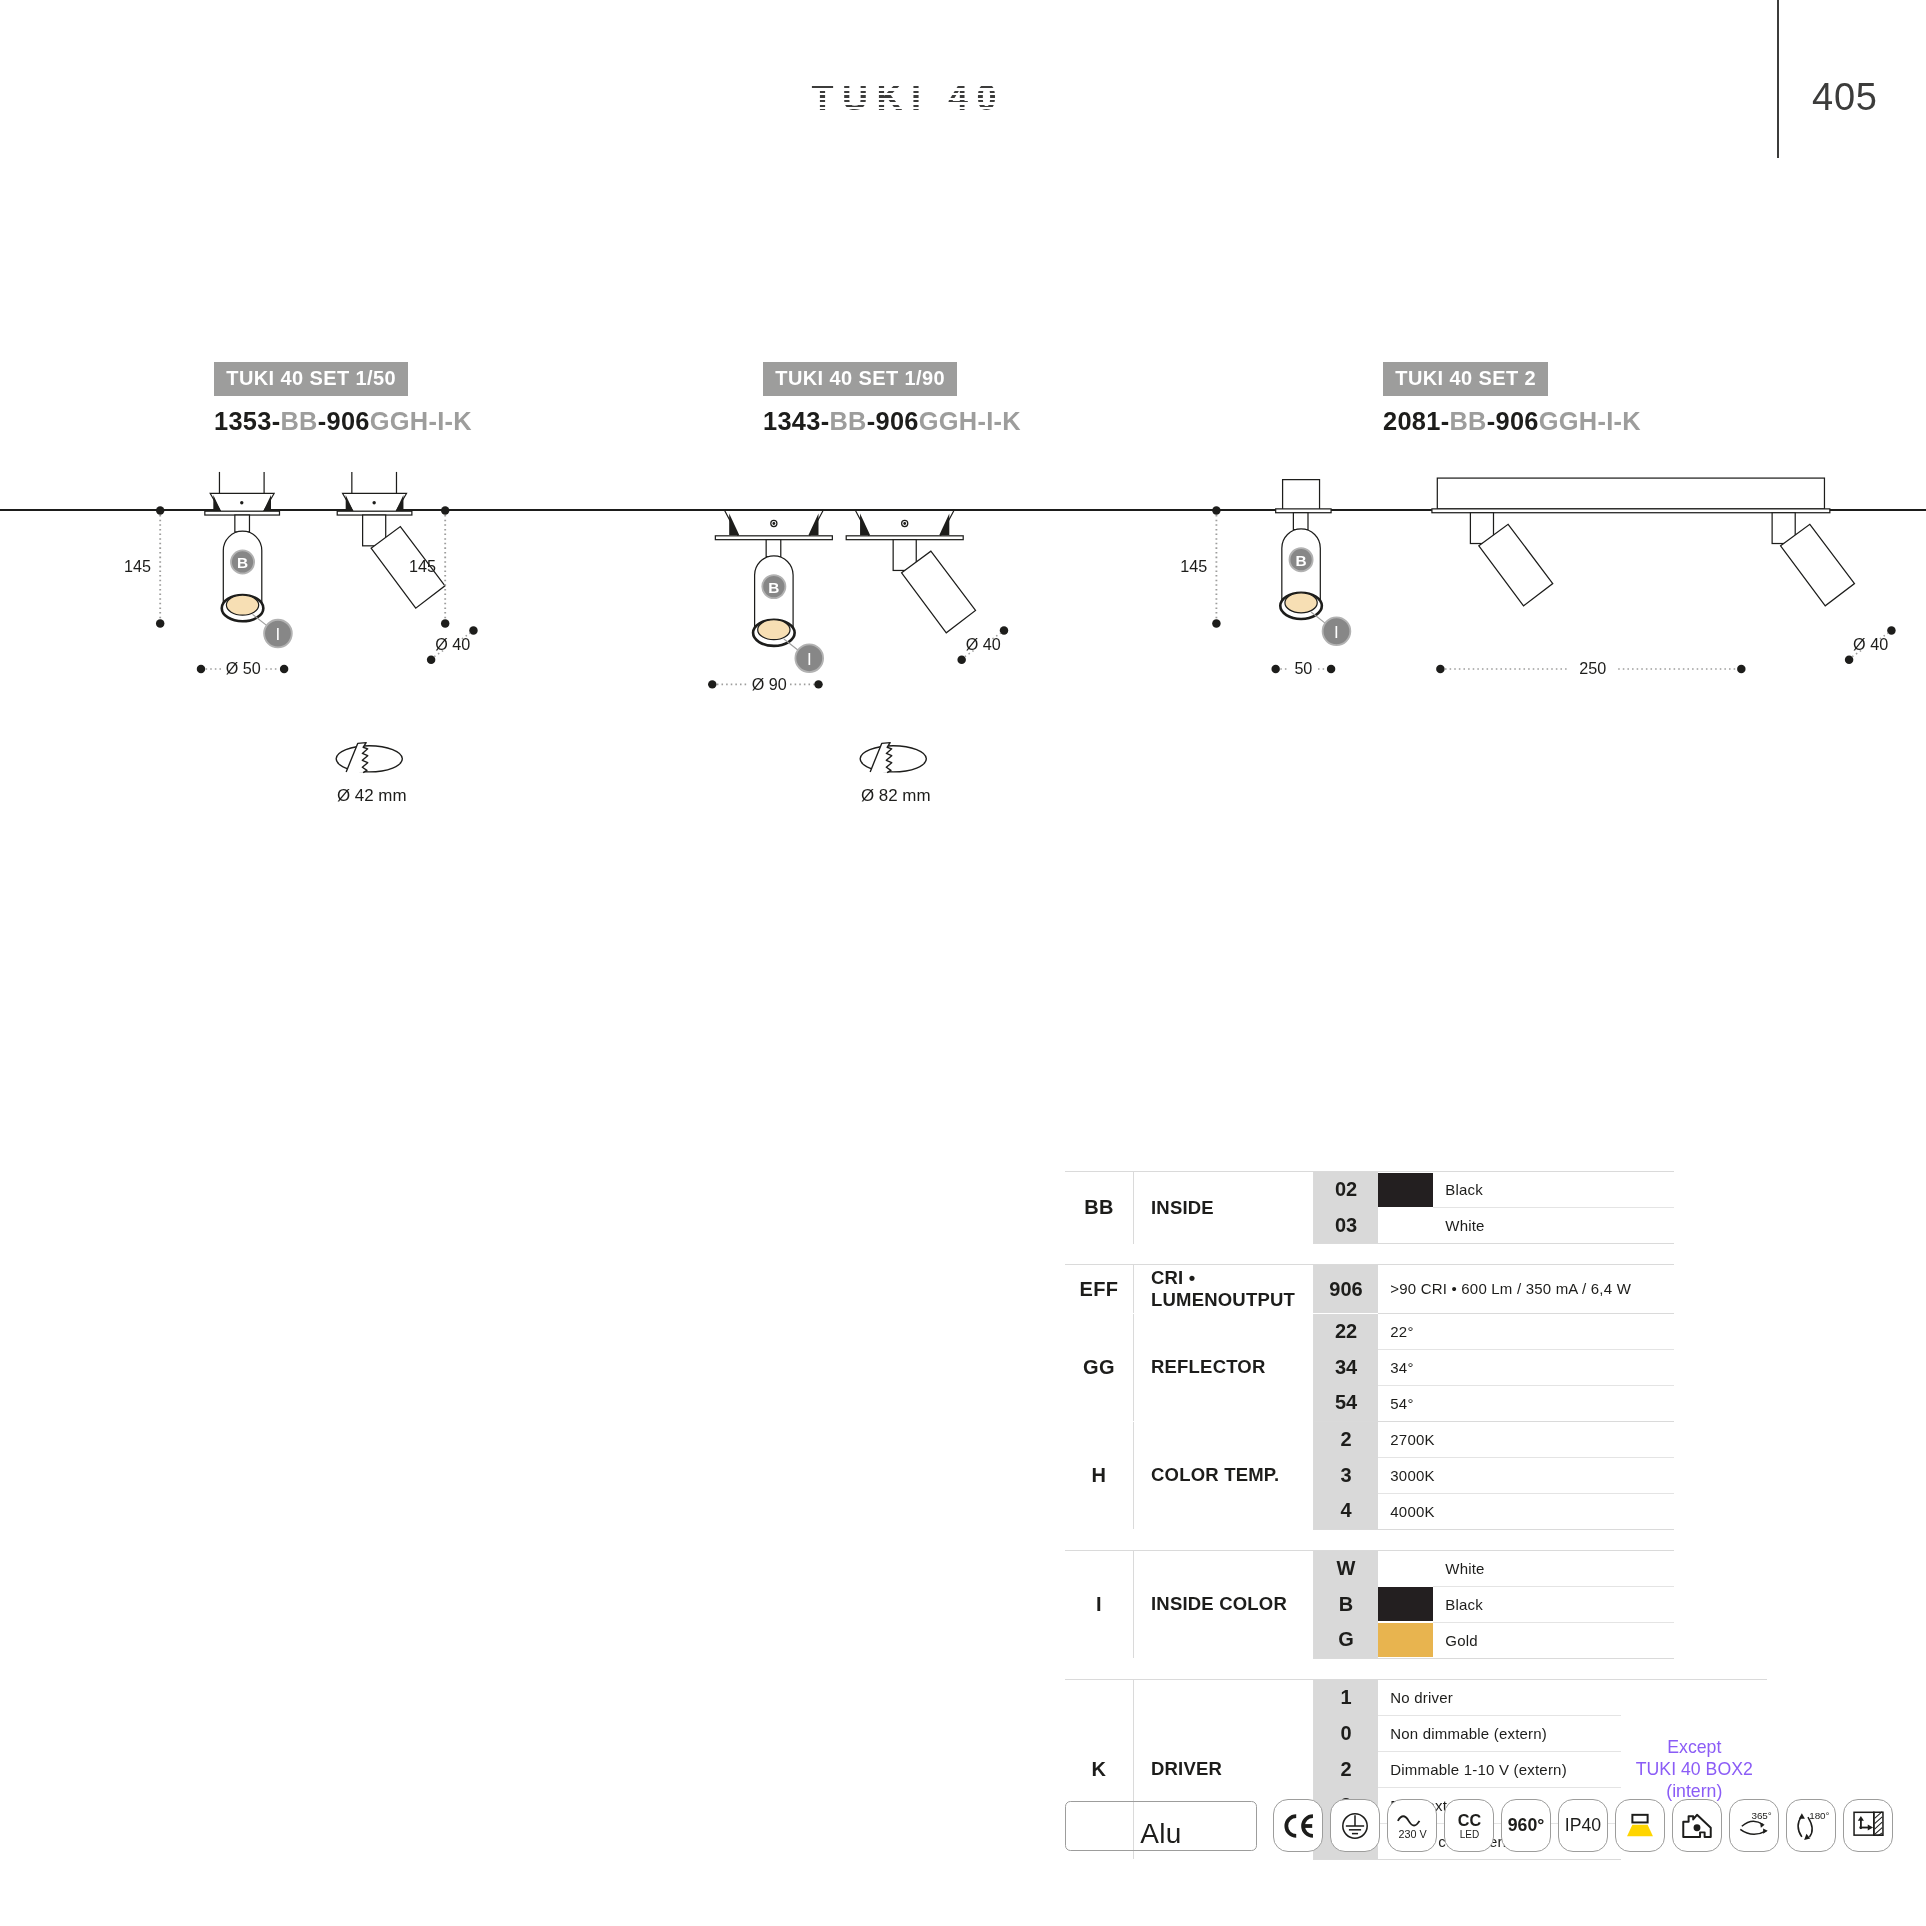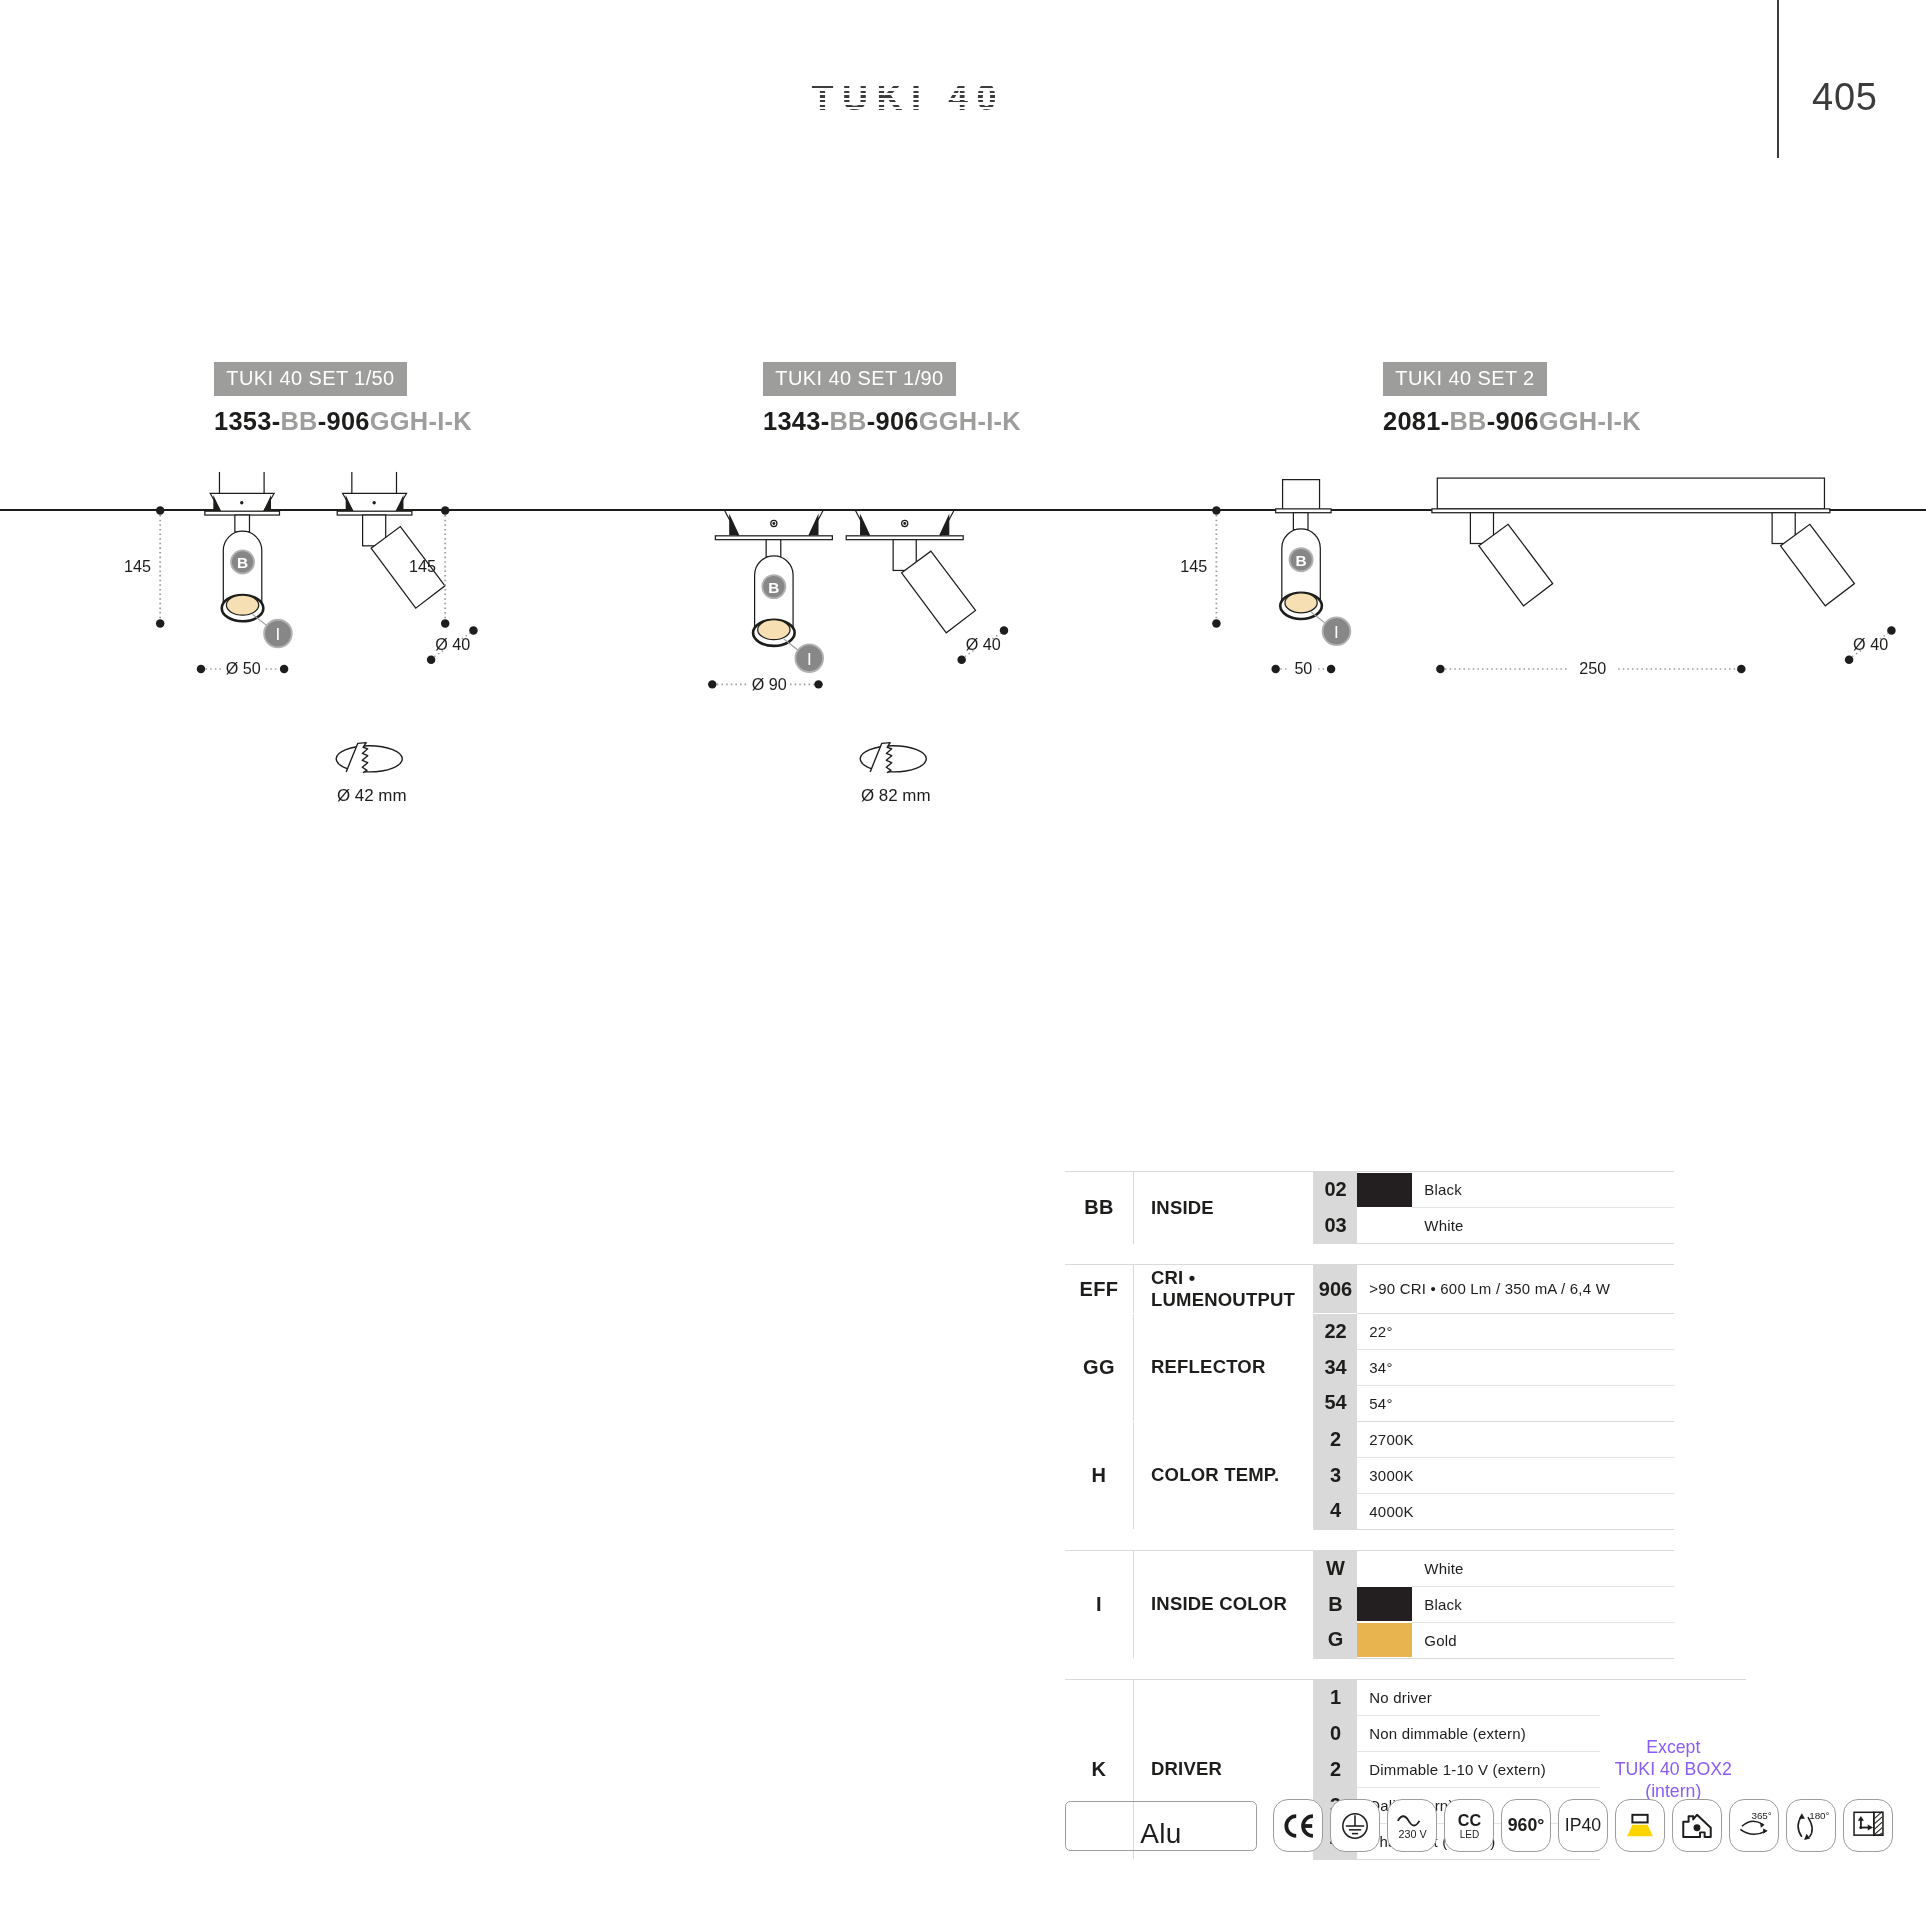--- a/index.html
+++ b/index.html
@@ -16,21 +16,21 @@
     background:repeating-linear-gradient(to bottom,#3c3c3b 0 2.3px,#ffffff 2.3px 4.6px);
     -webkit-background-clip:text;background-clip:text;color:transparent;
   }
   .hdr-rule{position:absolute;left:1777px;top:0;width:1.5px;height:158px;background:#3c3c3b;}
   .hdr-page{position:absolute;left:1812px;top:76px;font-size:38px;color:#3c3c3b;letter-spacing:0.8px;}
 
   
   .prod{position:absolute;}
   .badge{
     display:inline-block;background:#9d9d9c;color:#ffffff;
-    font-size:20px;font-weight:normal;letter-spacing:0.4px;
+    font-size:20px;font-weight:bold;letter-spacing:0.4px;
     padding:6.2px 12.3px 7.7px 12.3px;line-height:1;white-space:nowrap;
   }
   .code{margin-top:10.8px;font-size:25.4px;font-weight:bold;letter-spacing:0.3px;white-space:nowrap;}
   .code .g{color:#9d9d9c;}
   .code .k{color:#1d1d1b;margin-top:48px;}
 
   
   .ceiling{position:absolute;height:1.5px;background:#1d1d1b;top:509px;}
   svg{display:block;overflow:visible;}
   .dim-txt{font-family:"Liberation Sans",sans-serif;font-size:21px;fill:#1d1d1b;}
@@ -39,21 +39,21 @@
   
   .spec{position:absolute;left:1065px;top:1171px;width:609px;}
   .grp{width:100%;border-collapse:collapse;table-layout:fixed;}
   .grp + .grp{margin-top:0;}
   .gap{height:20px;}
   .grp td{padding:0;vertical-align:middle;}
   .c-key{width:68px;text-align:center;font-size:20px;font-weight:bold;letter-spacing:0.4px;
          border-right:0.8px solid #dadada;}
   .c-name{width:162px;font-size:18.5px;font-weight:bold;letter-spacing:0.2px;padding-left:17px !important;
           border-right:0.8px solid #dadada;}
-  .c-code{width:43px;background:#d9d9d9;text-align:center;font-size:20px;font-weight:bold;}
+  .c-code{width:64px;background:#d9d9d9;text-align:center;font-size:20px;font-weight:bold;}
   .c-sw{width:55px;padding:0 !important;}
   .c-val{font-size:15px;padding-left:12.3px !important;letter-spacing:0.2px;}
   .row-line{border-bottom:0.8px solid #e4e4e4;}
   .top-line{border-top:0.8px solid #dadada;}
   .bot-line{border-bottom:0.8px solid #dadada;}
   .swatch{width:55px;height:100%;min-height:28px;display:block;}
   .cellh{height:35px;}
   .note{font-size:17.7px;line-height:1.25;text-align:center;color:#8b5cf6;}
 
   

